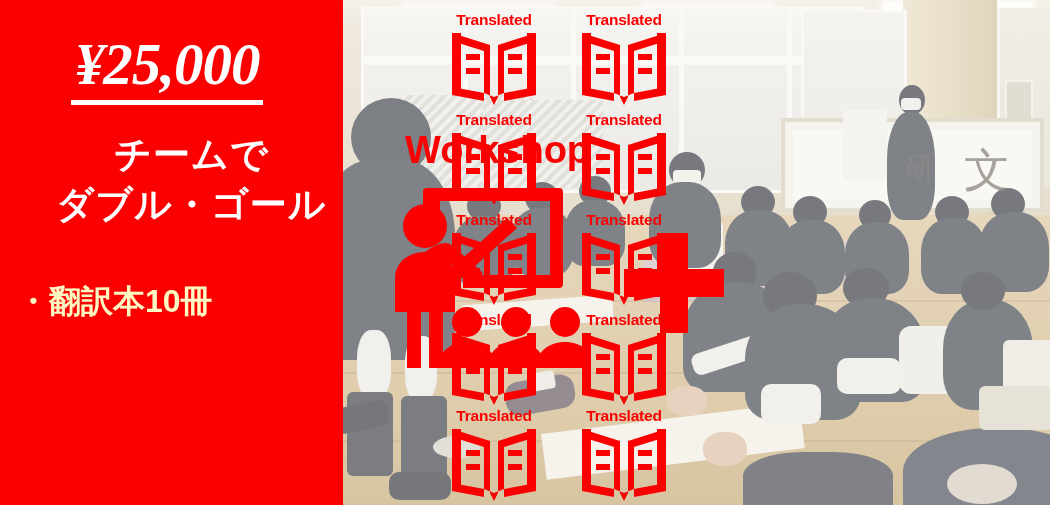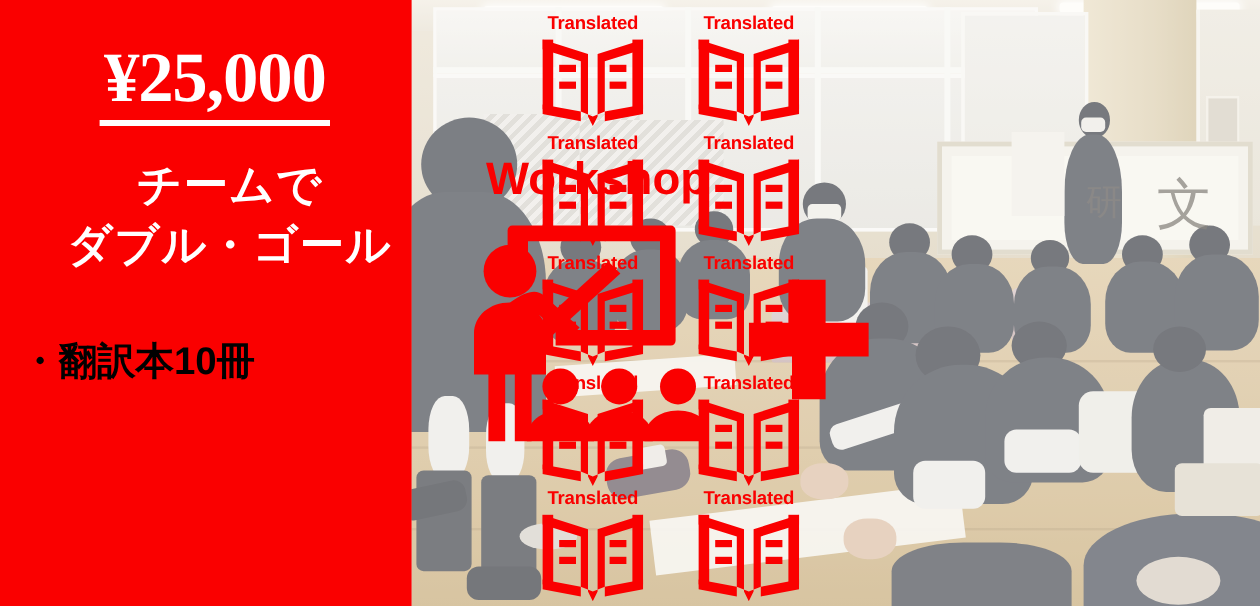--- a/index.html
+++ b/index.html
@@ -23,24 +23,25 @@
     position: absolute;
     left: 0;
     top: 0;
     width: 343px;
     height: 505px;
     background: #fa0000;
     z-index: 30;
   }
   .price-row {
     position: absolute;
-    left: 12px;
+    left: 0;
     top: 34px;
     width: 334px;
     text-align: center;
+    font-style: italic;
   }
   .price-text {
     display: inline-block;
     color: #ffffff;
     font-size: 59px;
     font-weight: bold;
     letter-spacing: -1px;
     line-height: 1.05;
     border-bottom: 5px solid #ffffff;
     padding: 0 4px 4px 4px;
@@ -73,21 +74,21 @@
     font-weight: bold;
     line-height: 1.15;
     border-bottom: 4px solid #ffffff;
     padding-bottom: 2px;
     letter-spacing: 1px;
   }
   .return-list {
     margin-top: 4px;
   }
   .return-item {
-    color: #000000;
+    color: #fef9c3;
     font-size: 32px;
     font-weight: bold;
     line-height: 1.28;
     white-space: nowrap;
     letter-spacing: 0px;
   }
 
   
   .photo-area {
     position: absolute;

